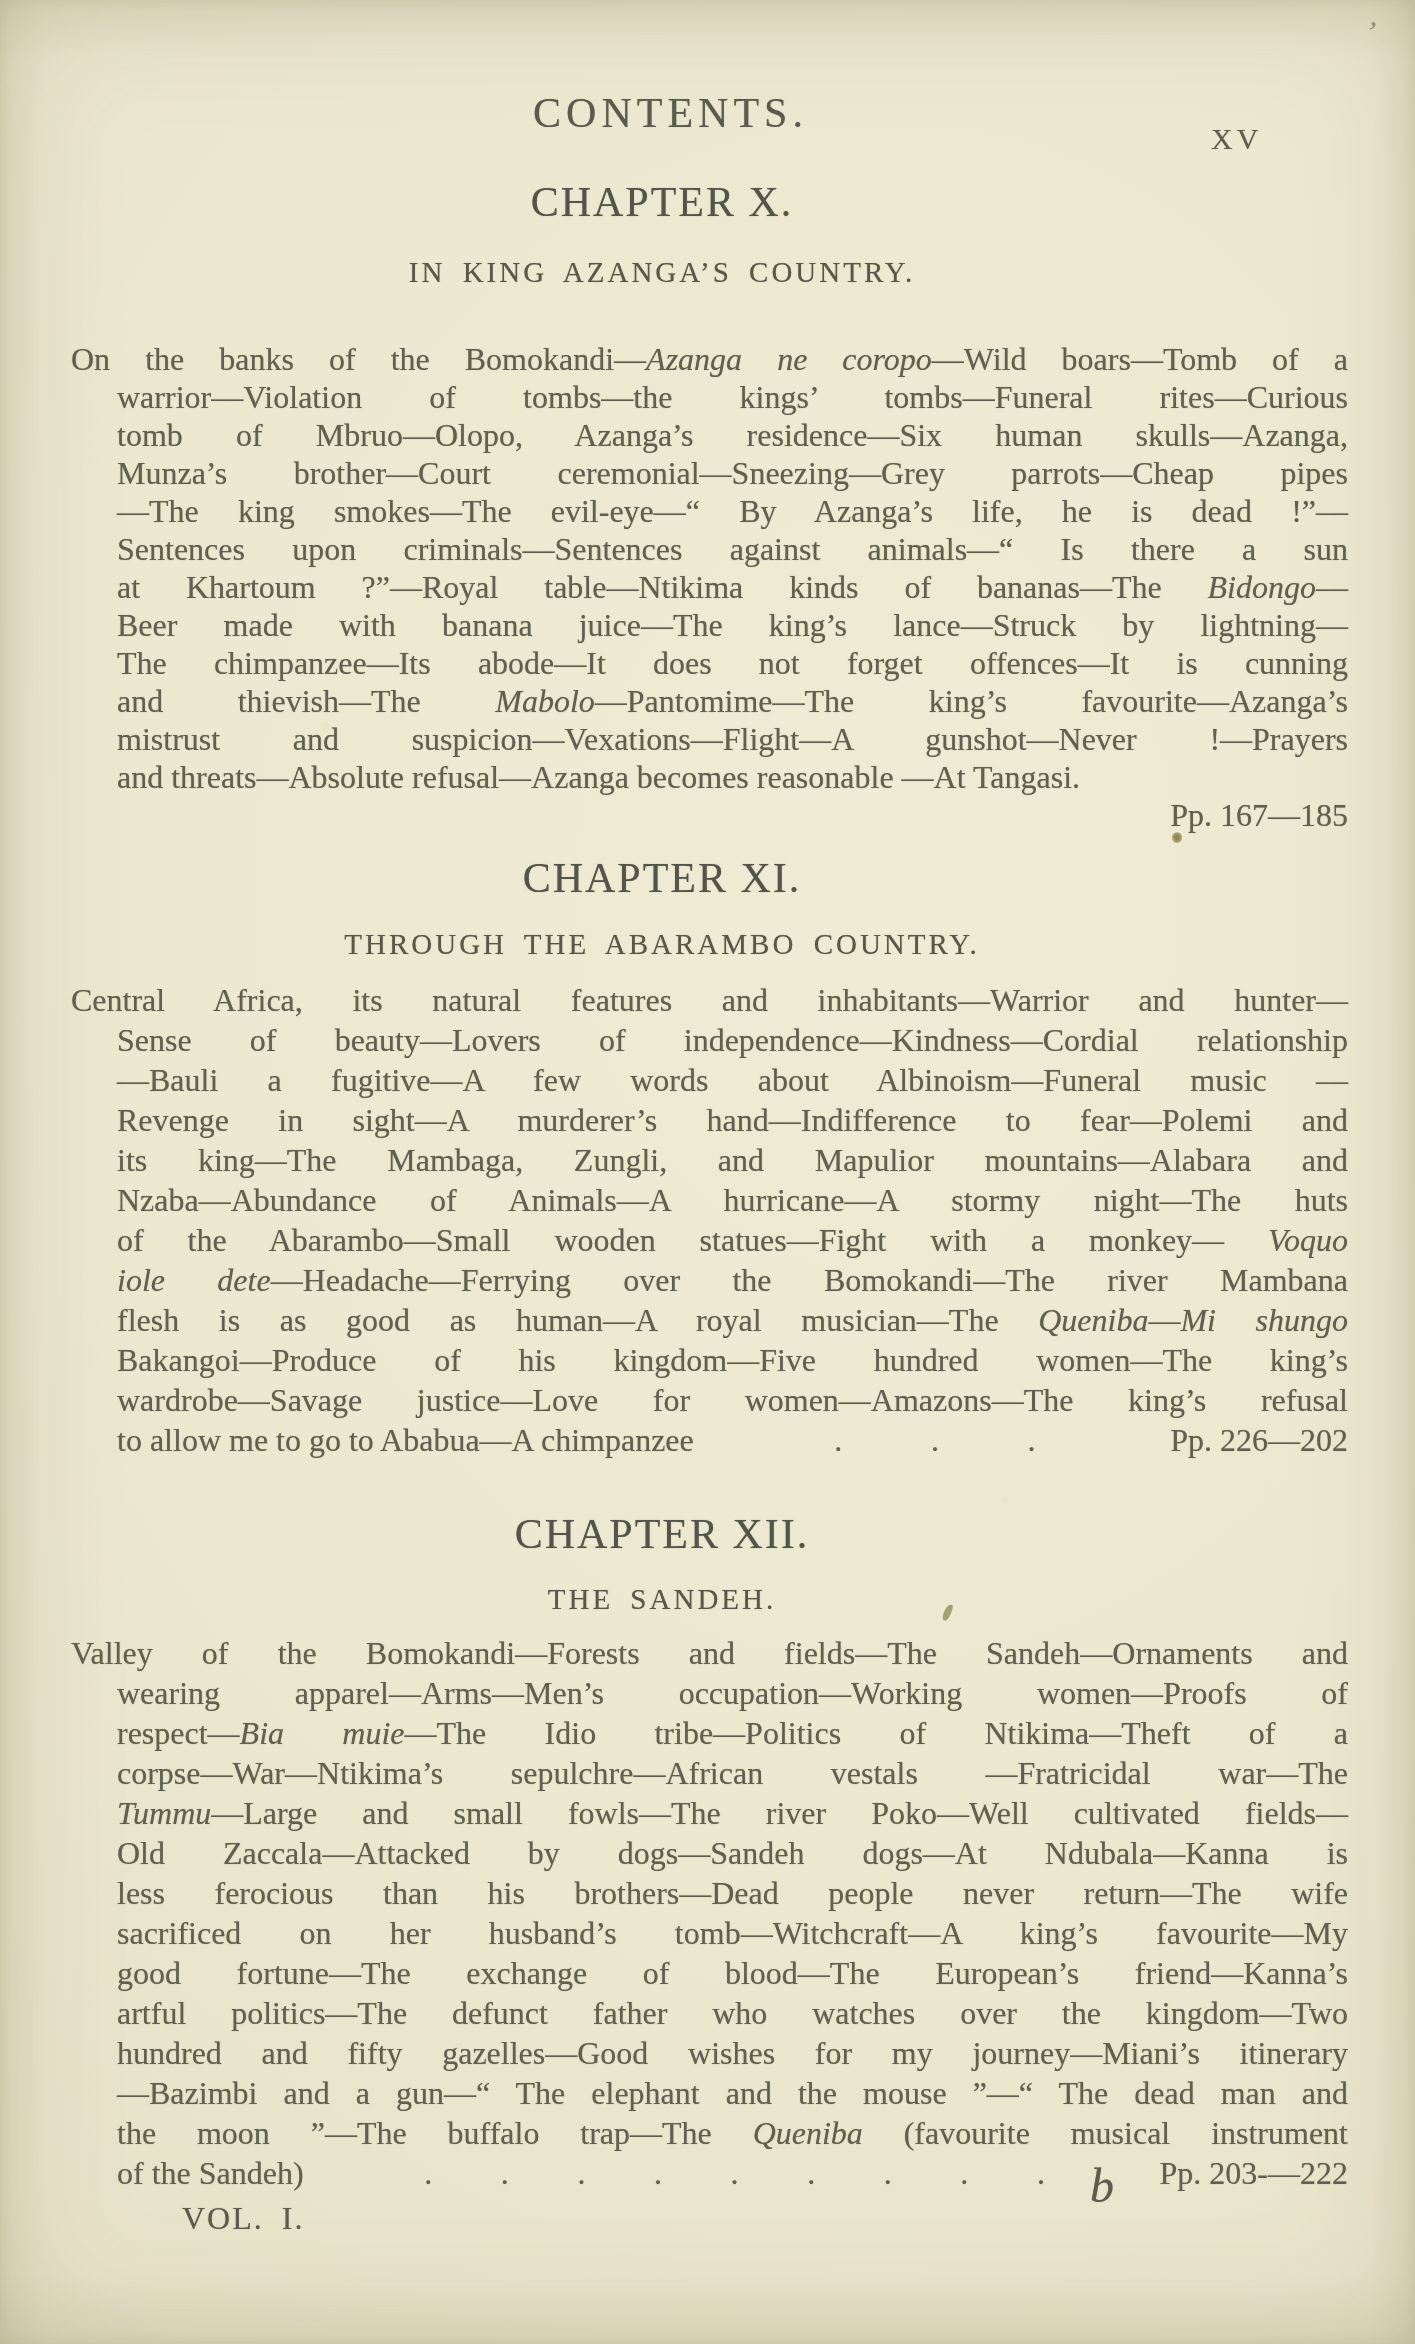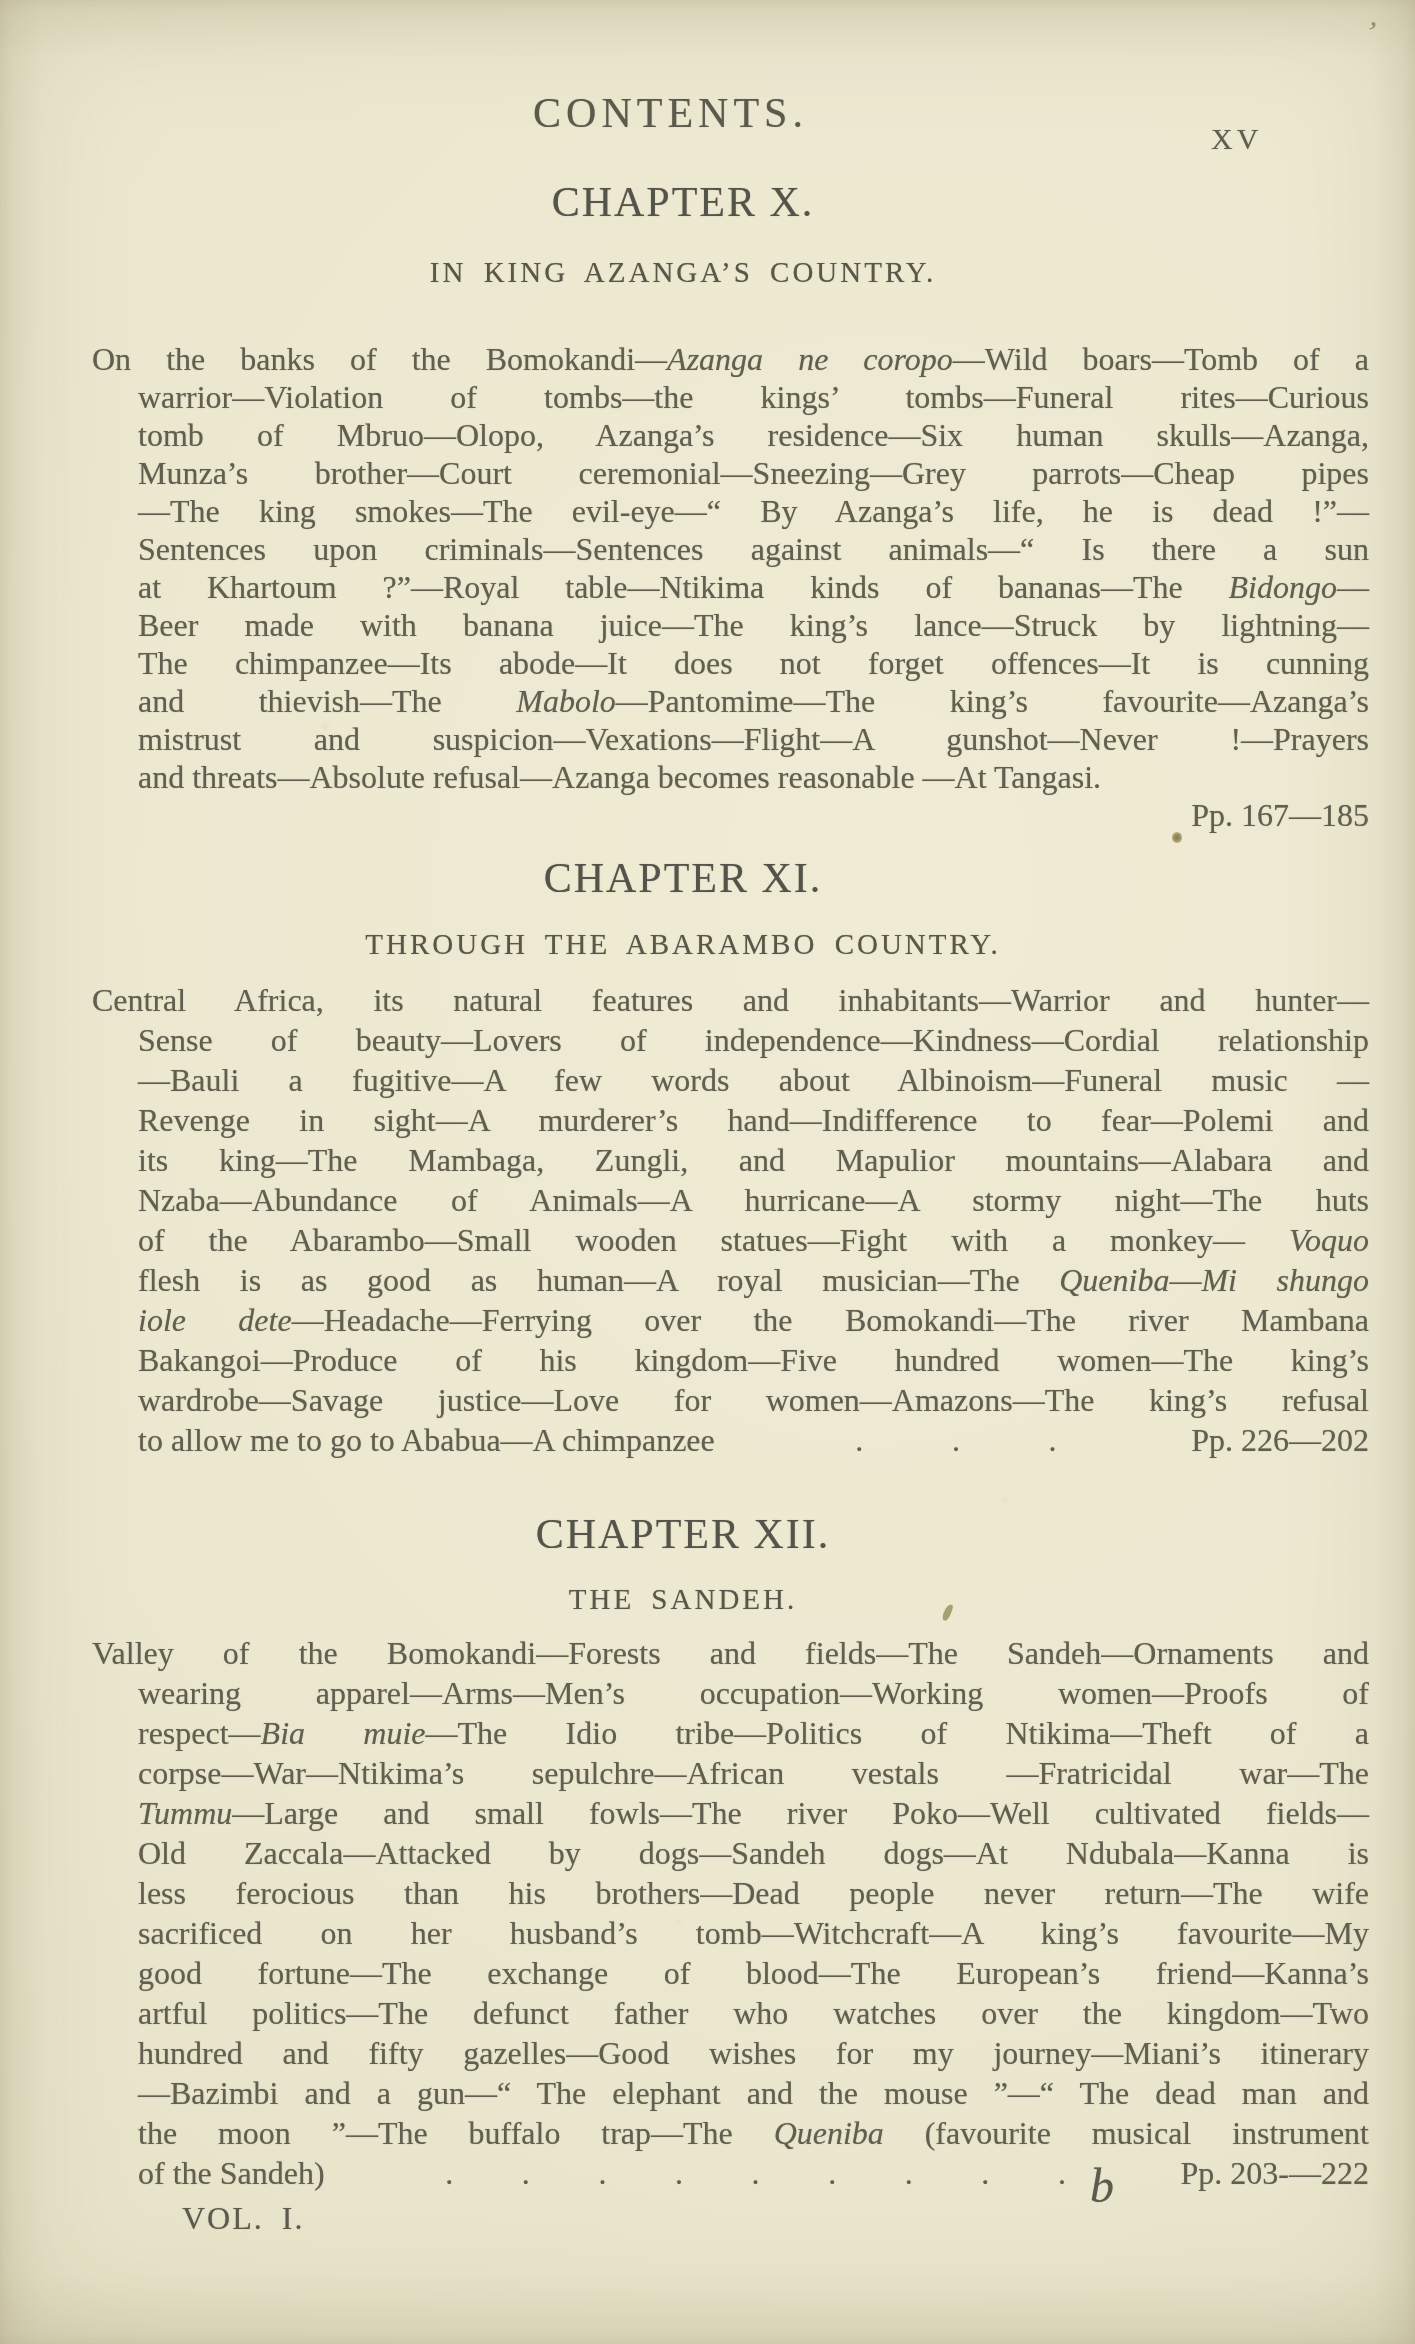--- a/index.html
+++ b/index.html
@@ -30,21 +30,21 @@
   }
   .page-number{
     position:absolute; left:1211px; top:122px;
     font-size:30px; letter-spacing:4px; color:#5f5e50;
   }
   .corner-mark{
     position:absolute; left:1366px; top:14px; font-size:32px; color:#968f72;
     transform:rotate(14deg);
   }
 
-  .chapter{ position:absolute; left:92px; width:1277px; }
+  .chapter{ position:absolute; left:71px; width:1277px; }
   .ch-0{ top:176px; } .ch-1{ top:852px; } .ch-2{ top:1508px; }
 
   .chapter-heading{
     text-align:center; padding-right:95px; box-sizing:border-box; width:100%;
     font-size:42px; letter-spacing:2px; color:#55544a; line-height:52px;
   }
   .ch-0 .chapter-heading{ margin-bottom:26px; }
   .ch-1 .chapter-heading{ margin-bottom:22px; }
   .ch-2 .chapter-heading{ margin-bottom:21px; }
 
@@ -115,22 +115,22 @@
       <div class="chapter-heading txt">CHAPTER XI.</div>
       <div class="chapter-subtitle txt">THROUGH THE ABARAMBO COUNTRY.</div>
       <div class="para">
         <div class="tline txt"><span>Central Africa, its natural features and inhabitants—Warrior and hunter—</span></div>
         <div class="tline txt cont"><span>Sense of beauty—Lovers of independence—Kindness—Cordial relationship</span></div>
         <div class="tline txt cont"><span>—Bauli a fugitive—A few words about Albinoism—Funeral music —</span></div>
         <div class="tline txt cont"><span>Revenge in sight—A murderer’s hand—Indifference to fear—Polemi and</span></div>
         <div class="tline txt cont"><span>its king—The Mambaga, Zungli, and Mapulior mountains—Alabara and</span></div>
         <div class="tline txt cont"><span>Nzaba—Abundance of Animals—A hurricane—A stormy night—The huts</span></div>
         <div class="tline txt cont"><span>of the Abarambo—Small wooden statues—Fight with a monkey— </span><span class="it">Voquo</span></div>
+        <div class="tline txt cont"><span class="it">iole dete</span><span>—Headache—Ferrying over the Bomokandi—The river Mambana</span></div>
         <div class="tline txt cont"><span>flesh is as good as human—A royal musician—The </span><span class="it">Queniba</span><span>—</span><span class="it">Mi shungo</span></div>
-        <div class="tline txt cont"><span class="it">iole dete</span><span>—Headache—Ferrying over the Bomokandi—The river Mambana</span></div>
         <div class="tline txt cont"><span>Bakangoi—Produce of his kingdom—Five hundred women—The king’s</span></div>
         <div class="tline txt cont"><span>wardrobe—Savage justice—Love for women—Amazons—The king’s refusal</span></div>
         <div class="tline txt cont nojust ppline">
           <span>to allow me to go to Ababua—A chimpanzee</span>
           <span class="leader">
             <span class="dot">.</span>
             <span class="dot">.</span>
             <span class="dot">.</span>
           </span>
           <span class="pp">Pp. 226—202</span>

